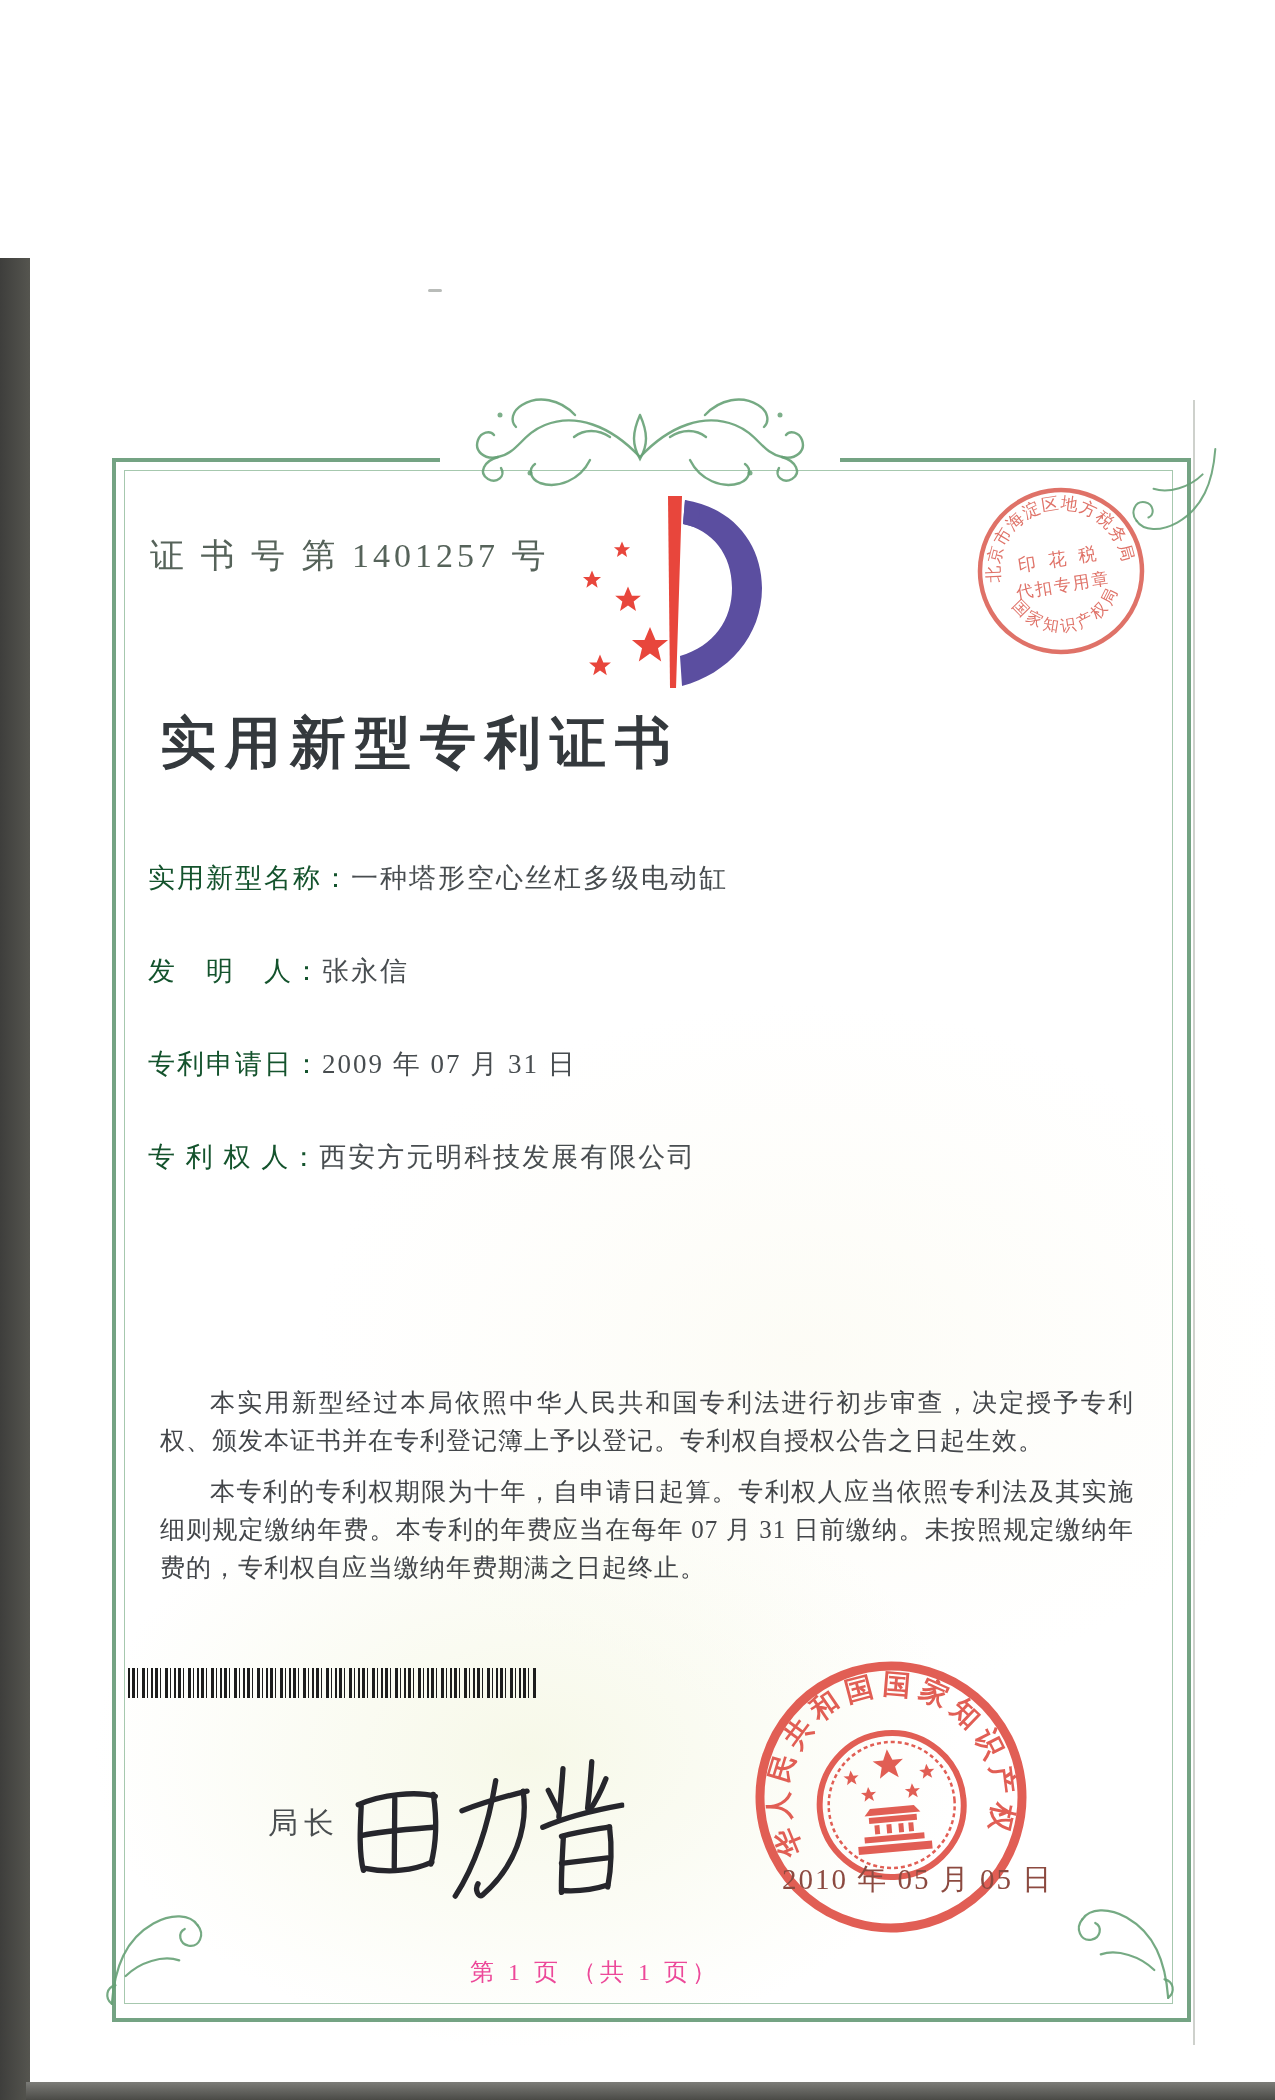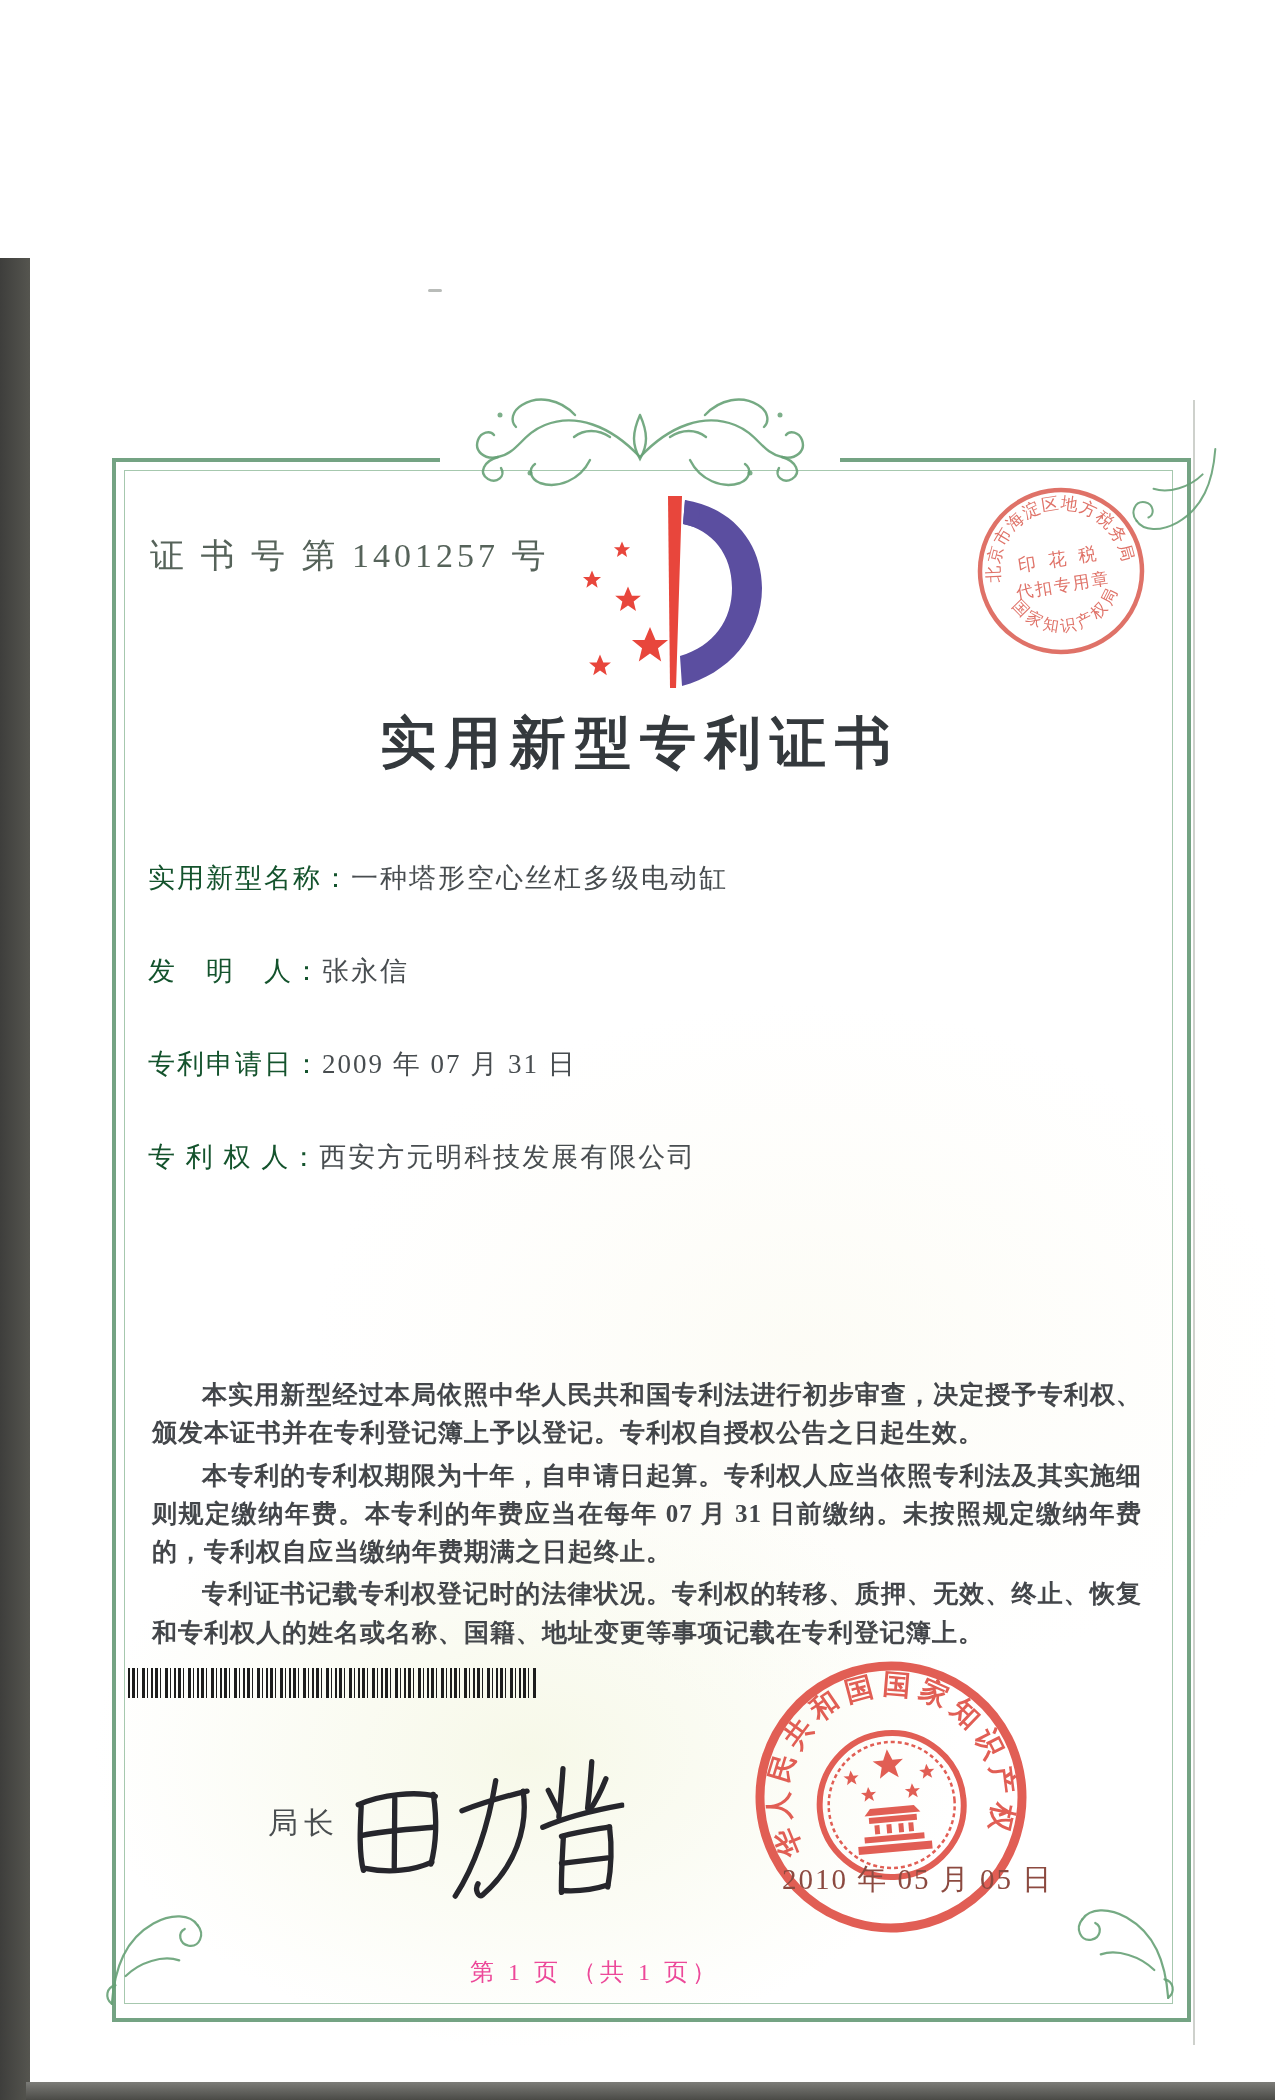--- a/index.html
+++ b/index.html
@@ -17,28 +17,28 @@
     background:
       radial-gradient(620px 420px at 40% 82%, rgba(240,243,214,.55), rgba(240,243,214,0) 70%),
       radial-gradient(700px 500px at 62% 60%, rgba(248,246,228,.35), rgba(248,246,228,0) 70%);
   }
   .scan-mark{left:428px;top:289px;width:14px;height:3px;background:#b9bcb9;border-radius:2px;z-index:1;}
   
   .frame-outer{left:112px;top:458px;width:1071px;height:1556px;border:4px solid #74a383;z-index:1;}
   .frame-inner{left:124px;top:470px;width:1047px;height:1532px;border:1px solid #a6c8ae;z-index:1;}
   
   .cert-no{left:150px;top:533px;font-size:34px;letter-spacing:4px;color:#56635a;z-index:4;}
-  .title{left:160px;top:706px;width:960px;text-align:center;font-size:56px;font-weight:bold;
+  .title{left:160px;top:706px;width:960px;text-align:left;font-size:56px;font-weight:bold;
          letter-spacing:9px;color:#34393d;z-index:4;}
   .fields{left:148px;top:860px;width:900px;z-index:4;}
   .field{font-size:27px;color:#484d50;letter-spacing:2px;margin-bottom:57px;white-space:nowrap;}
   .field .lbl{color:#14532d;}
   .body-text{left:148px;top:1372px;width:998px;z-index:4;font-size:25px;line-height:1.53;
              color:#43464a;text-align:justify;letter-spacing:1px;}
-  .body-text p{margin:4px;text-indent:2em;font-weight:bold;}
+  .body-text p{margin:12px;text-indent:2em;}
   .barcode{left:128px;top:1668px;width:410px;height:30px;z-index:4;
     background-image:repeating-linear-gradient(90deg,
       #1d1d1d 0 2px,transparent 2px 4px,
       #1d1d1d 4px 7px,transparent 7px 9px,
       #1d1d1d 9px 10px,transparent 10px 14px,
       #1d1d1d 14px 17px,transparent 17px 19px,
       #1d1d1d 19px 20px,transparent 20px 23px);
   }
   .director{left:243px;top:1803px;font-size:30px;color:#4a4e50;letter-spacing:6px;z-index:5;margin-left:25px;}
   .signature-wrap{left:335px;top:1742px;width:290px;height:175px;z-index:5;transform:rotate(-2deg);}
@@ -120,21 +120,20 @@
 <div class="abs fields">
   <div class="field"><span class="lbl">实用新型名称：</span><span>一种塔形空心丝杠多级电动缸</span></div>
   <div class="field"><span class="lbl">发　明　人：</span><span>张永信</span></div>
   <div class="field"><span class="lbl">专利申请日：</span><span>2009 年 07 月 31 日</span></div>
   <div class="field"><span class="lbl">专 利 权 人：</span><span>西安方元明科技发展有限公司</span></div>
 </div>
 
 <div class="abs body-text">
   <p>本实用新型经过本局依照中华人民共和国专利法进行初步审查，决定授予专利权、颁发本证书并在专利登记簿上予以登记。专利权自授权公告之日起生效。</p>
   <p>本专利的专利权期限为十年，自申请日起算。专利权人应当依照专利法及其实施细则规定缴纳年费。本专利的年费应当在每年 07 月 31 日前缴纳。未按照规定缴纳年费的，专利权自应当缴纳年费期满之日起终止。</p>
-  <p>专利证书记载专利权登记时的法律状况。专利权的转移、质押、无效、终止、恢复和专利权人的姓名或名称、国籍、地址变更等事项记载在专利登记簿上。</p>
 </div>
 
 <div class="abs barcode"></div>
 
 <div class="abs director">局长</div>
 <svg class="abs sig signature-wrap" viewBox="0 0 300 180" aria-label="田力普">
   <g>
     <path d="M28,62 C26,85 24,110 28,128"></path>
     <path d="M25,60 C50,50 85,48 105,54"></path>
     <path d="M103,52 C106,78 104,104 98,124"></path>

